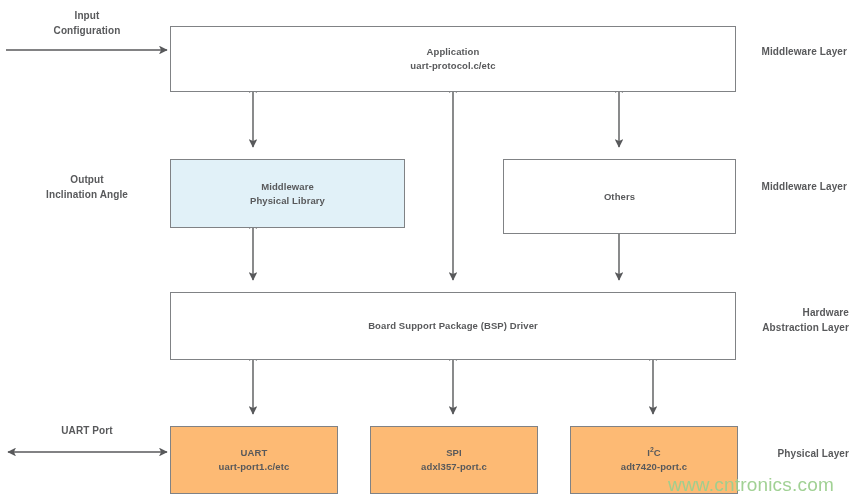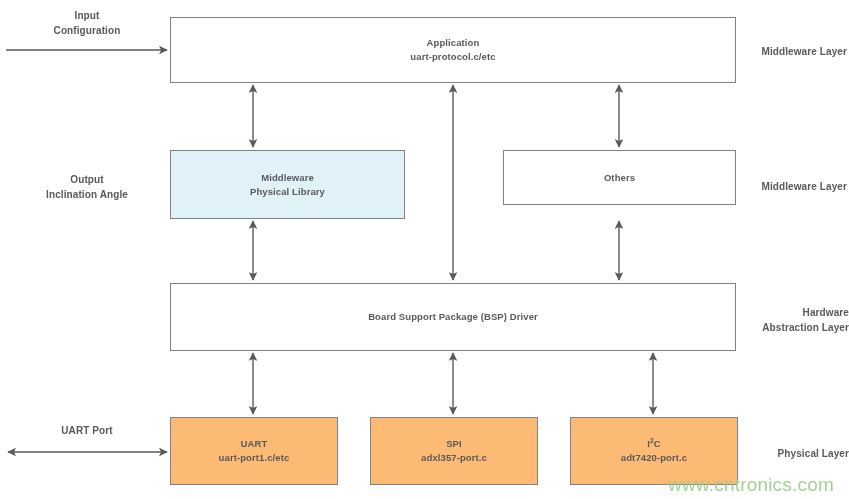--- a/index.html
+++ b/index.html
@@ -27,20 +27,21 @@
     display: flex;
     flex-direction: column;
     align-items: center;
     justify-content: center;
     text-align: center;
     color: #58595b;
     font-size: 9.5px;
     font-weight: bold;
     line-height: 1.45;
     letter-spacing: 0.1px;
+    margin-top: 9px;
   }
   .box.white  { background: #ffffff; }
   .box.pale   { background: #e1f1f8; }
   .box.blue   { background: #fdba74; }
   .box .l2 { font-weight: bold; }
 
   
   .side-label {
     position: absolute;
     color: #58595b;
@@ -131,21 +132,21 @@
   <div class="box white" style="left:170px; top:17px; width:566px; height:66px;">
     <div class="l1">Application</div>
     <div class="l2">uart-protocol.c/etc</div>
   </div>
 
   <div class="box pale" style="left:170px; top:150px; width:235px; height:69px;">
     <div class="l1">Middleware</div>
     <div class="l2">Physical Library</div>
   </div>
 
-  <div class="box white" style="left:503px; top:150px; width:233px; height:55px;">
+  <div class="box white" style="left:503px; top:150px; width:233px; height:75px;">
     <div class="l1">Others</div>
   </div>
 
   <div class="box white" style="left:170px; top:283px; width:566px; height:68px;">
     <div class="l1">Board Support Package (BSP) Driver</div>
   </div>
 
   <div class="box blue" style="left:170px; top:417px; width:168px; height:68px;">
     <div class="l1">UART</div>
     <div class="l2">uart-port1.c/etc</div>

